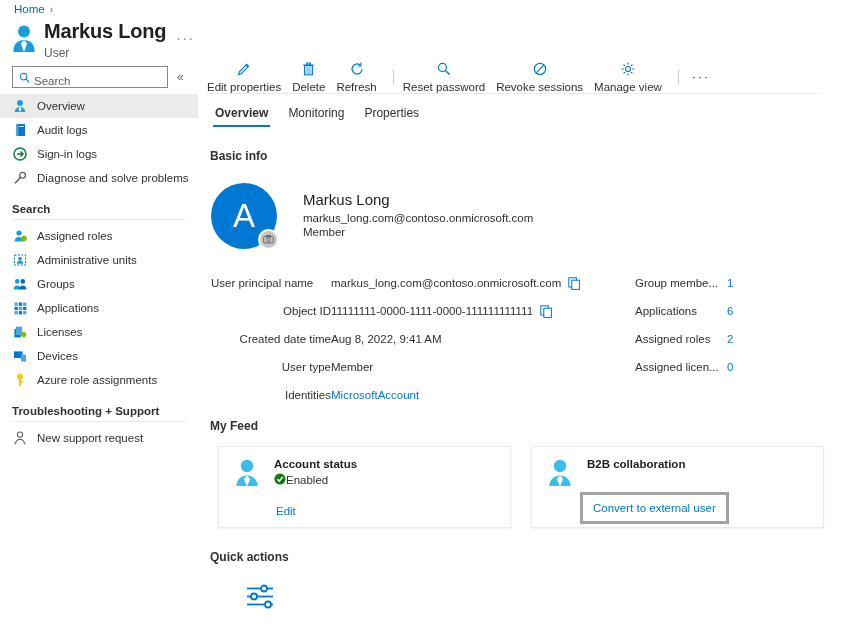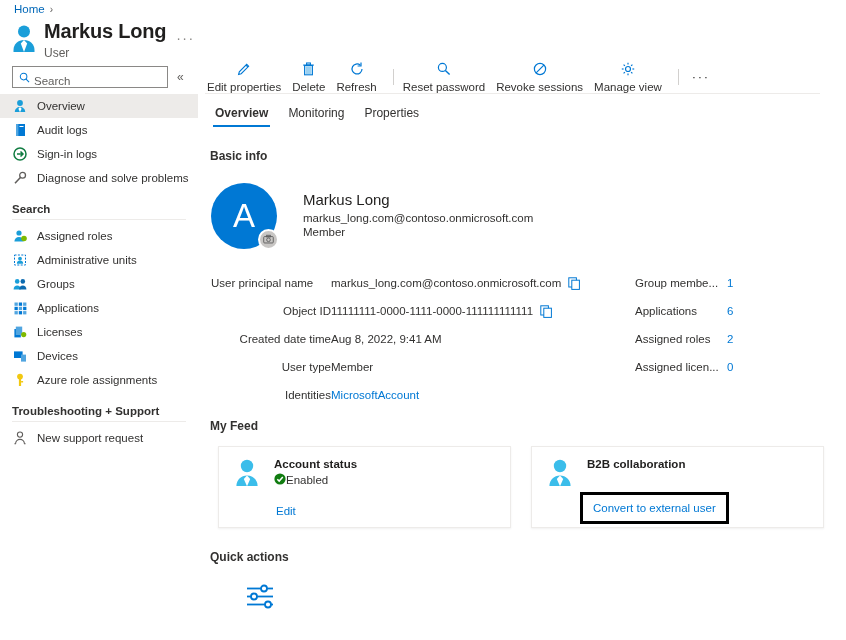--- a/index.html
+++ b/index.html
@@ -140,21 +140,21 @@
   }
   .cardtop { display:flex; align-items:flex-start; gap: 13px; }
   .cardbody .ctitle { font-size: 11.5px; font-weight:bold; color:#201f1e; }
   .cstatus { display:flex; align-items:center; margin-top: 3px; font-size:11.5px; color:#323130; }
   .cardlink {
     position:absolute; left: 57px; bottom: 10px;
     font-size: 11.5px; color:#0078d4; cursor:pointer;
   }
   .card.highlight .cardlink {
     left: 48px; bottom: 3px; padding: 7px 10px;
-    border: 3px solid #000000;
+    border: 3px solid #a3a3a3;
   }
 
   
   .qatitle { margin-top: 22px; padding-left: 5px; }
   .qarow { margin-top: 20px; padding-left: 12px; display:flex; }
   .qaitem {
     width: 86px; display:flex; flex-direction:column; align-items:center;
     gap: 13px; cursor:pointer;
   }
 </style>

